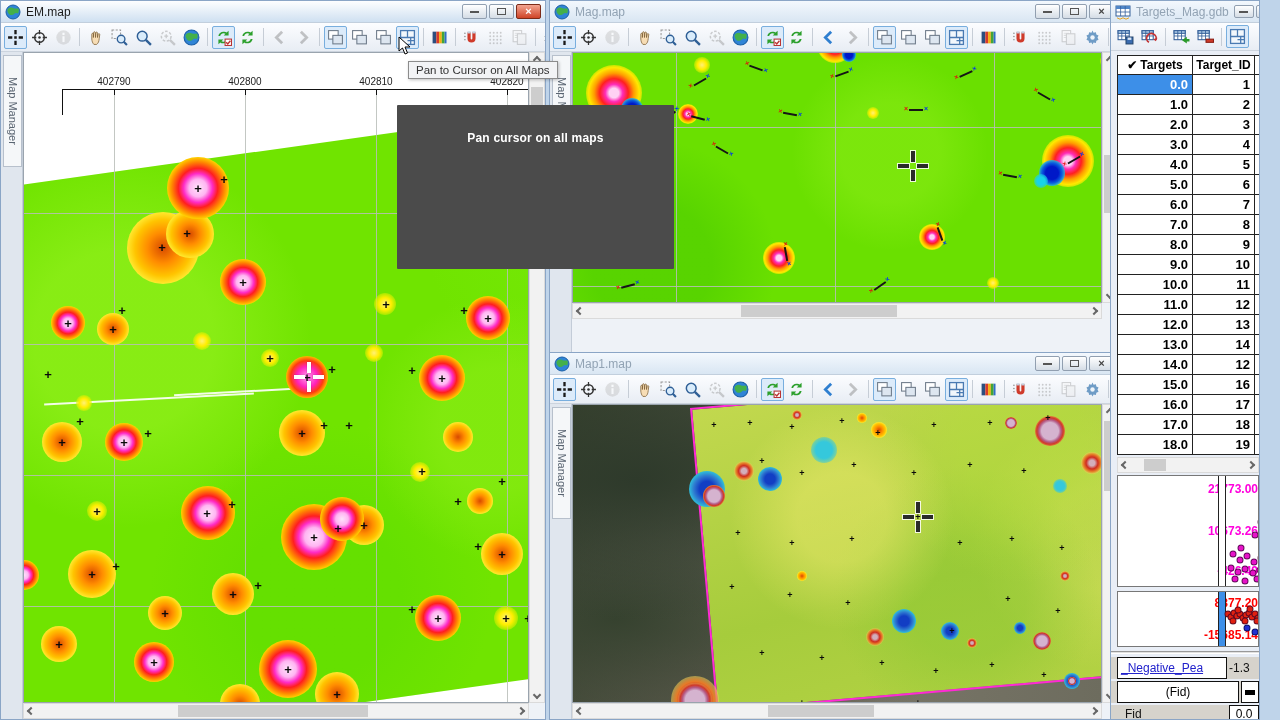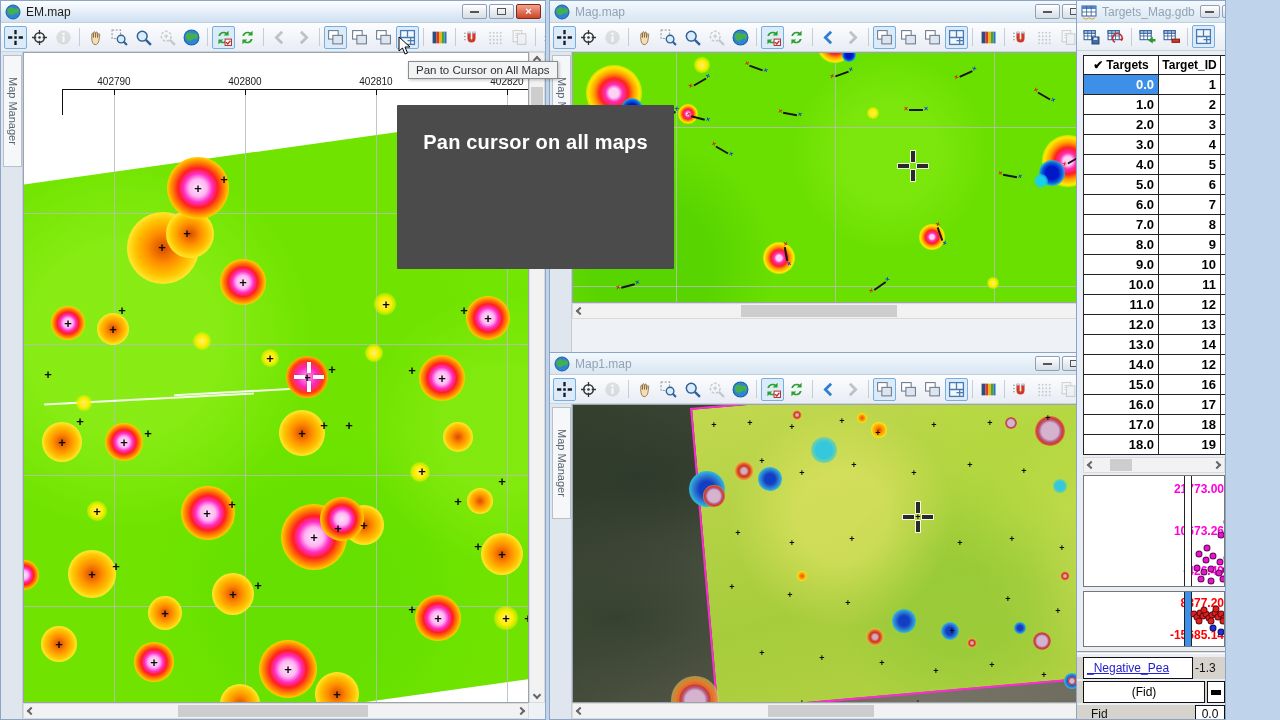--- a/index.html
+++ b/index.html
@@ -95,21 +95,21 @@
 .plab{position:absolute;right:0;width:96px;text-align:right;font-size:12px;font-weight:bold}
 .pstrip{position:absolute;left:100px;top:0;bottom:0;width:8px;background:#fff;border-left:1px solid #222;border-right:1px solid #222}
 .pstrip.blue{background:#3d8fe8}
 .pplot{position:absolute;left:109px;top:0;bottom:0;right:0}
 .dot{position:absolute;border-radius:50%;transform:translate(-50%,-50%)}
 .splith{position:absolute;left:0;right:0;height:3px;background:#e0e0e0;border-top:1px solid #999;border-bottom:1px solid #fff}
 .brow{position:absolute;left:0;right:0;height:22px;background:#d6d3cc;display:flex;align-items:center}
 .bcell{height:22px;border:1px solid #111;background:#fff;display:flex;align-items:center;font-size:12px}
 .tip{position:absolute;background:#f2f3f5;border:1px solid #8c8c8c;font-size:11.5px;color:#333;padding:2px 7px;white-space:nowrap;box-shadow:1px 1px 3px rgba(0,0,0,.25);z-index:60}
 .callout{position:absolute;left:397px;top:105px;width:277px;height:164px;background:#4b4b4b;color:#fff;z-index:55;display:flex;flex-direction:column;align-items:center;padding:26px 16px 0 16px;border-radius:1px}
-.callout .ct{font-size:20px;font-weight:bold;letter-spacing:.2px;margin-bottom:18px}
+.callout .ct{font-size:12px;font-weight:bold;letter-spacing:.2px;margin-bottom:18px}
 .callout .cb{font-size:13.5px;font-weight:bold;line-height:1.42;text-align:center;color:#f2f2f2}
 #cursor{position:absolute;z-index:70}
 </style>
 </head>
 <body>
 
 <svg width="0" height="0" style="position:absolute">
 <defs>
 <symbol id="i-globe" viewBox="0 0 16 16">
         <circle cx="8" cy="8" r="7" fill="#2f84d6"></circle>
@@ -998,21 +998,21 @@
         <div class="sba" style="left: 0px; top: 0px;">
           <span class="ch l"></span>
         </div>
         <div class="sba" style="right: 0px; top: 0px;">
           <span class="ch r"></span>
         </div>
         <div class="sbthumb" style="left: 195px; width: 106px; top: 1px; bottom: 1px;"></div>
       </div>
   </div>
 
-  <div class="win" id="w-gdb" style="left:1076px;top:0;width:150px;height:720px">
+  <div class="win" id="w-gdb" style="left:1110px;top:0;width:150px;height:720px">
     <div class="tbar">
       <svg class="ticon">
           <use href="#i-gdbdoc"></use>
         </svg>
       <span class="ttext">Targets_Mag.gdb</span>
       <span class="wbtns">
         <span class="wbtn sm">
             <span class="bar"></span>
           </span>
         <span class="wbtn sm"></span>

